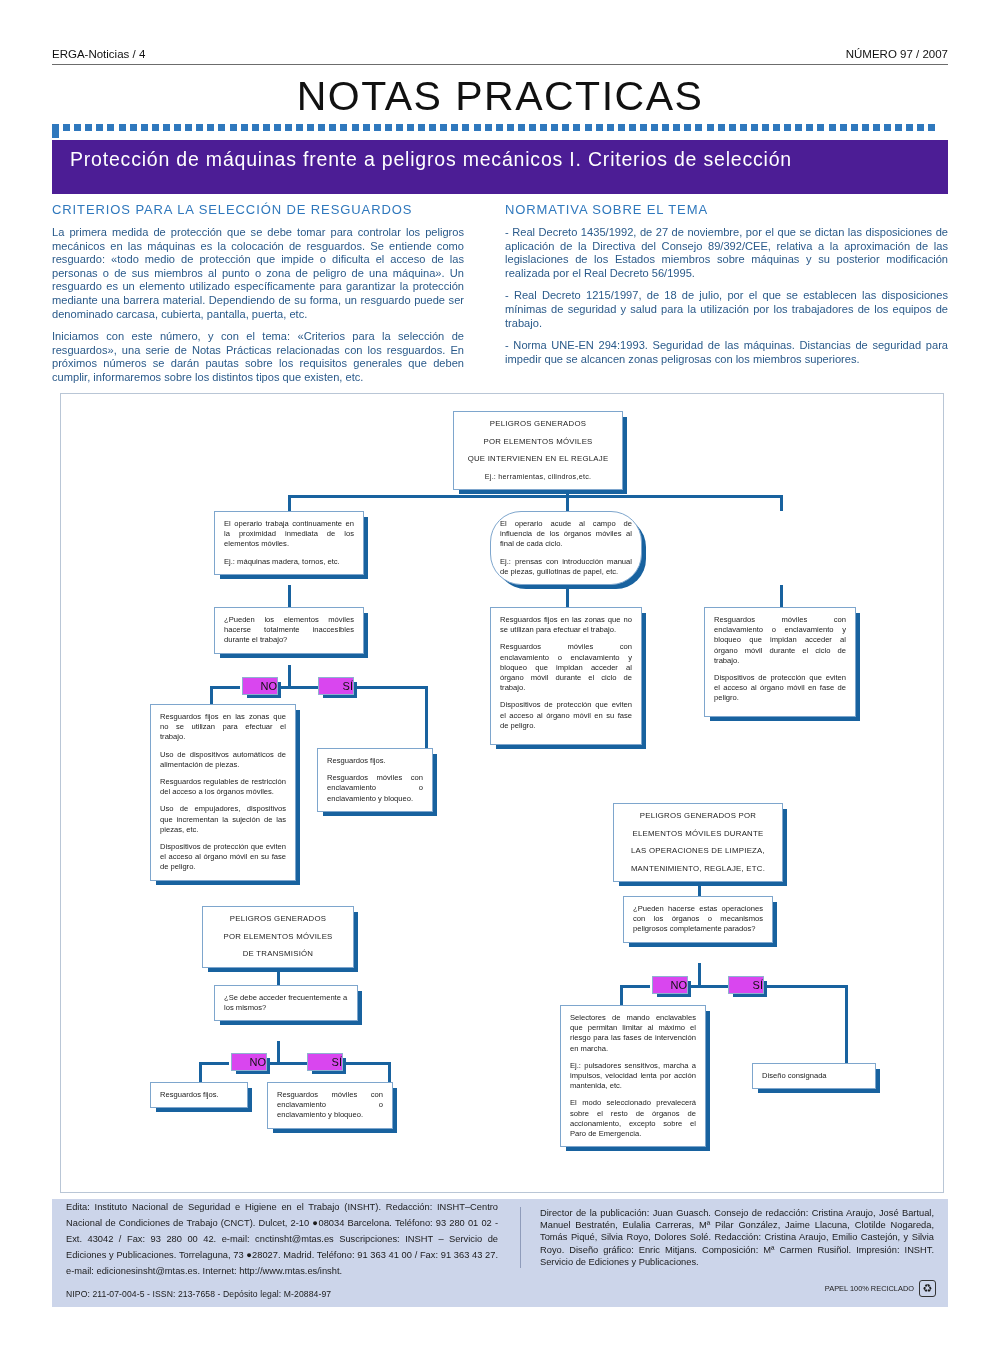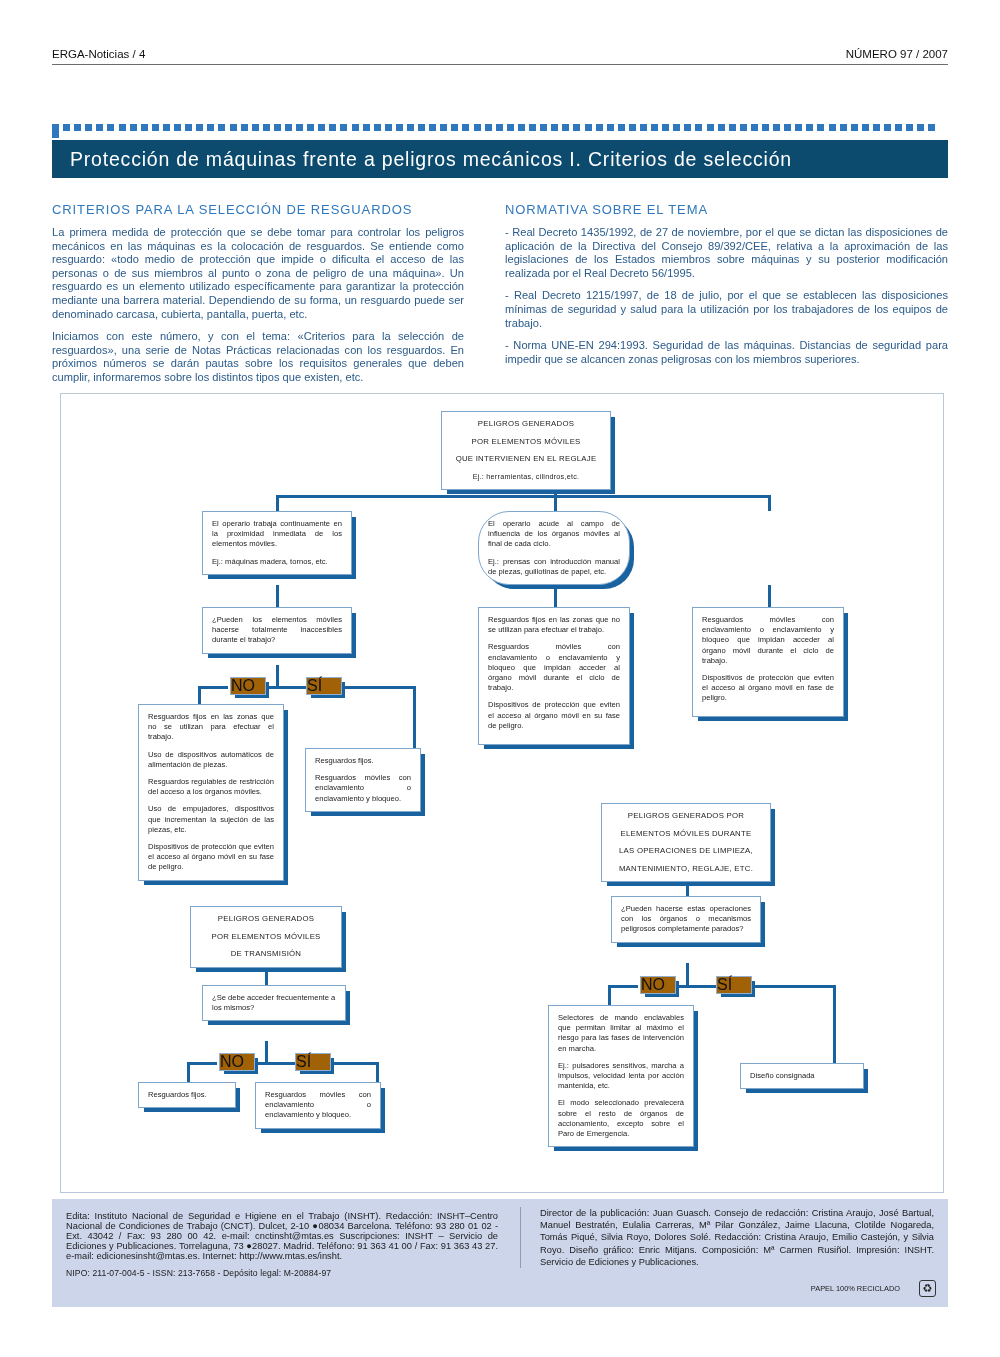--- a/index.html
+++ b/index.html
@@ -33,22 +33,22 @@
 
   .dotrule {
     position: absolute; left: 52px; top: 124px; width: 896px; height: 7px;
   }
   .dotrule i {
     display: block; float: left; width: 7px; height: 7px; margin-right: 4.1px;
     background: #2f78bd;
   }
 
   .bannerbar {
-    position: absolute; left: 52px; top: 140px; width: 896px; height: 38px;
-    background: #0c4a6e;
+    position: absolute; left: 52px; top: 140px; width: 896px; height: 54px;
+    background: #4c1d95;
   }
   .bannerbar span {
     display: block; color: #ffffff; font-size: 19.5px; letter-spacing: 0.8px;
     padding: 8px 0 0 18px; white-space: nowrap;
   }
 
   
   .col { position: absolute; top: 202px; }
   .col.left  { left: 52px;  width: 412px; }
   .col.right { left: 505px; width: 443px; }
@@ -63,21 +63,21 @@
   }
   .body-p.tight { margin-bottom: 0; }
 
   
   .chart-frame {
     position: absolute; left: 60px; top: 393px;
     width: 884px; height: 800px;
     border: 1px solid #b9c6d6;
     background: #ffffff;
   }
-  .chart { position: absolute; left: 60px; top: 393px; width: 752px; height: 800px; }
+  .chart { position: absolute; left: 72px; top: 393px; width: 752px; height: 800px; }
 
   
   .bx {
     position: absolute;
     background: #ffffff;
     border: 1px solid #7ea6cd;
     box-shadow: 5px 5px 0 -1px #18629f;
     padding: 7px 9px;
     font-size: 7.6px;
     line-height: 10.2px;
@@ -92,70 +92,71 @@
     font-size: 7.8px;
     line-height: 10.6px;
     color: #222;
   }
   .bx.hdr p.ej { font-size: 7.2px; margin-top: 7px; }
   .bx.just p { text-align: justify; }
 
   
   .pill {
     position: absolute;
-    background: #a16207;
+    background: #d946ef;
     border: 1px solid #8fb0d0;
     box-shadow: 4px 4px 0 -1px #18629f;
-    font-size: 16px; color: #111;
-    text-align: left;
+    font-size: 11px; color: #111;
+    text-align: right;
     line-height: 16px;
     width: 36px; height: 18px;
     z-index: 4;
   }
 
   
   .ln { position: absolute; background: #18629f; z-index: 1; }
   .ln.v { width: 3px; }
   .ln.h { height: 3px; }
 
   
   .footer {
     position: absolute; left: 52px; top: 1199px; width: 896px; height: 108px;
     background: #ccd5ea;
   }
   .footer .fl {
-    position: absolute; left: 14px; top: 12px; width: 432px;
-    font-size: 9.3px; line-height: 10px; color: #1b1b1b; text-align: justify;
+    position: absolute; left: 14px; top: 0; width: 432px;
+    font-size: 9.3px; line-height: 16px; color: #1b1b1b; text-align: justify;
   }
   .footer .fr {
     position: absolute; left: 468px; top: 8px; width: 414px;
     font-size: 9.3px; line-height: 12.2px; color: #1b1b1b; text-align: justify;
     border-left: 1px solid #8f9cbb; padding-left: 19px;
   }
   .footer .nipo { font-size: 8.6px; margin-top: 7px; letter-spacing: 0.1px; }
   .footer .recy {
     position: absolute; right: 12px; bottom: 10px;
-    font-size: 7.4px; color: #1b1b1b; display: flex; align-items: center; gap: 19px;
+    font-size: 7.4px; color: #1b1b1b; display: flex; align-items: center; gap: 5px;
   }
   .recy .glyph {
     width: 17px; height: 17px; border: 1px solid #333; border-radius: 3px;
     display: flex; align-items: center; justify-content: center; font-size: 11px;
     line-height: 1;
   }
 </style>
 </head>
 <body>
 
 <div class="page">
 
   <div class="masthead">
     <span>ERGA-Noticias / 4</span>
     <span>NÚMERO 97 / 2007</span>
   </div>
 
+  <div class="bigtitle">NOTAS PRACTICAS</div>
 
   <div class="dotrule" id="dotrule">
       <i></i>
       <i></i>
       <i></i>
       <i></i>
       <i></i>
       <i></i>
       <i></i>
       <i></i>

